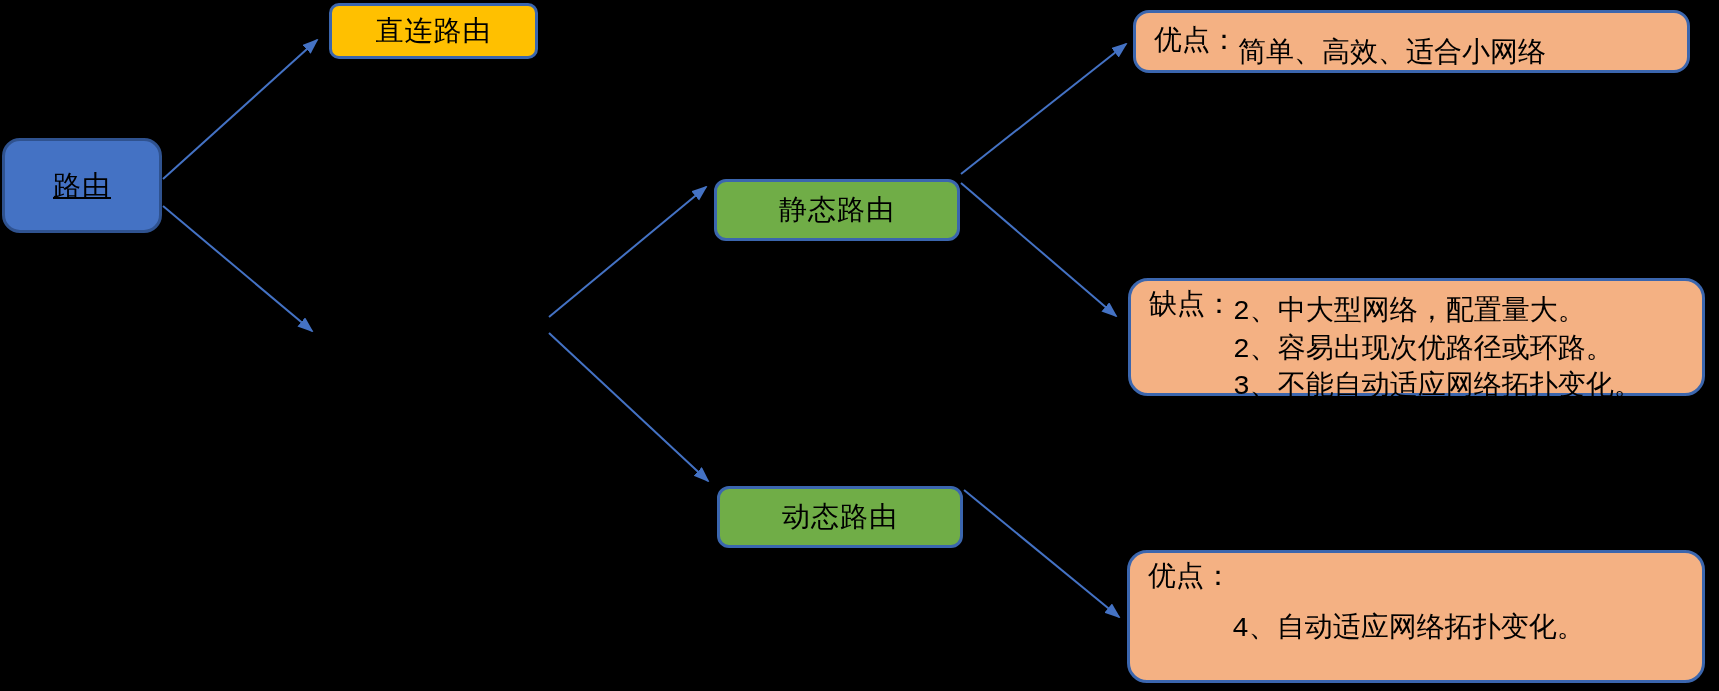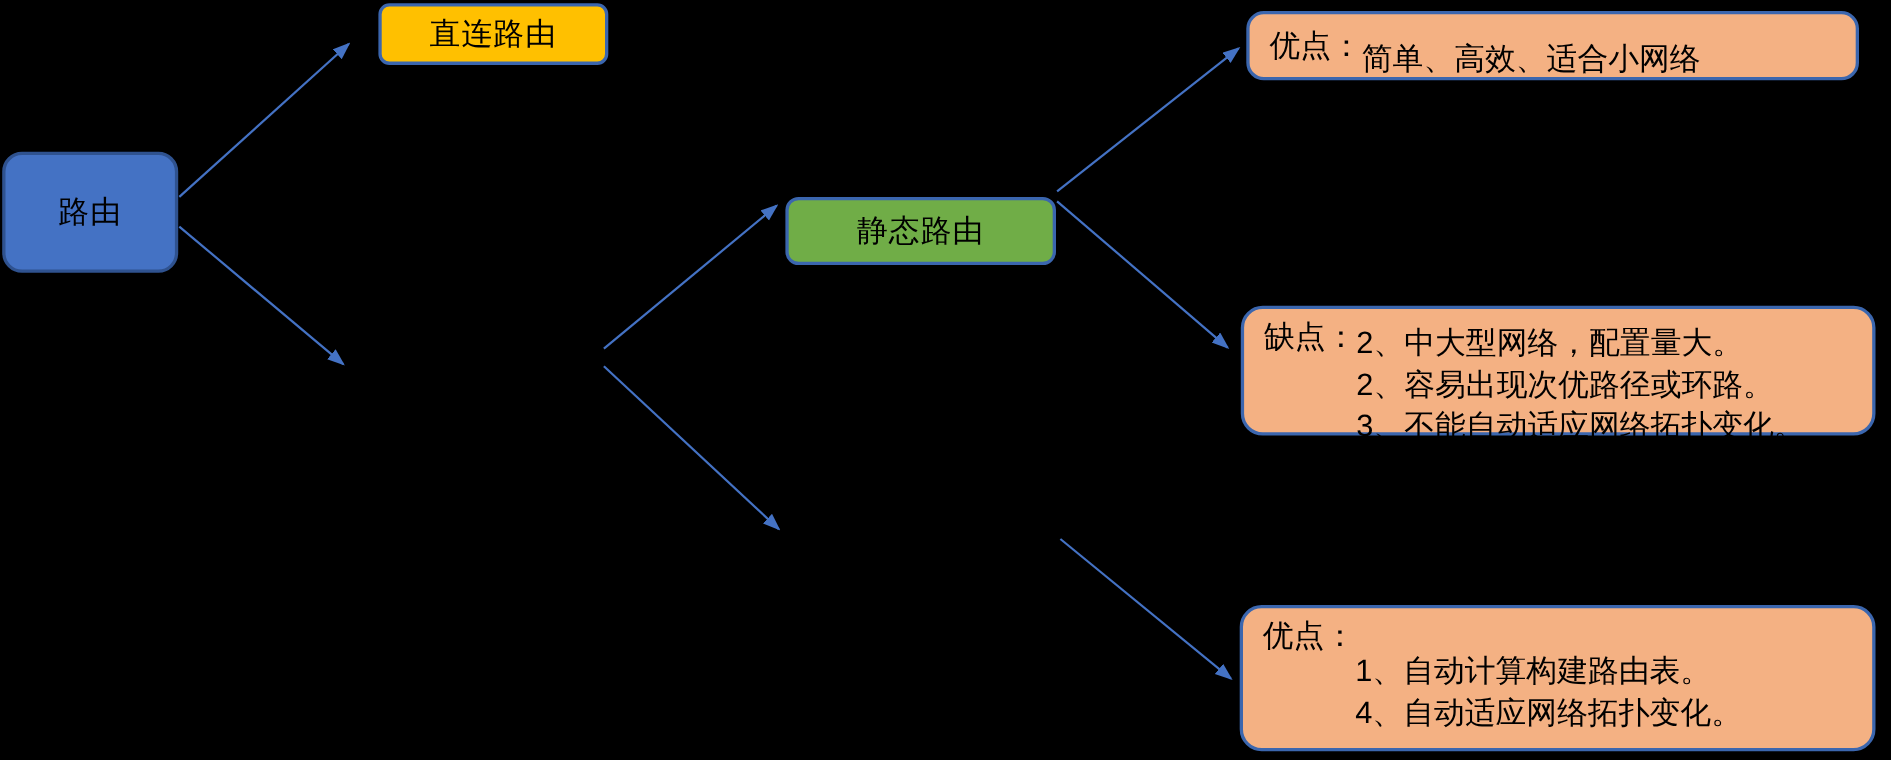--- a/index.html
+++ b/index.html
@@ -55,20 +55,21 @@
     border: 3px solid var(--box-border, #3B66AE);
     border-radius: 20px;
     color: #000;
     font-size: 28px;
     display: flex;
     flex-direction: row;
     align-items: center;
     padding: 6px 12px 6px 18px;
     line-height: 1.35;
     white-space: nowrap;
+    font-family: Liberation Mono, monospace;
   }
   .note-label {
     align-self: flex-start;
     flex: 0 0 auto;
   }
   .note .note-items {
     display: flex;
     flex-direction: column;
     margin-top: 25px;
   }
@@ -87,51 +88,53 @@
     </defs>
     <line x1="163" y1="179" x2="317" y2="40" stroke="#4472C4" stroke-width="2" marker-end="url(#arrowhead)"></line>
     <line x1="163" y1="206" x2="312" y2="331" stroke="#4472C4" stroke-width="2" marker-end="url(#arrowhead)"></line>
     <line x1="549" y1="317" x2="706" y2="187" stroke="#4472C4" stroke-width="2" marker-end="url(#arrowhead)"></line>
     <line x1="549" y1="333" x2="708" y2="481" stroke="#4472C4" stroke-width="2" marker-end="url(#arrowhead)"></line>
     <line x1="961" y1="174" x2="1126" y2="44" stroke="#4472C4" stroke-width="2" marker-end="url(#arrowhead)"></line>
     <line x1="961" y1="183" x2="1116" y2="316" stroke="#4472C4" stroke-width="2" marker-end="url(#arrowhead)"></line>
     <line x1="964" y1="490" x2="1119" y2="617" stroke="#4472C4" stroke-width="2" marker-end="url(#arrowhead)"></line>
   </svg>
 
-  <div class="node node-blue" style="left:2px; top:138px; width:160px; height:110px;">
+  <div class="node node-blue" style="left:2px; top:138px; width:160px; height:95px;text-decoration:underline;">
     <span>路由</span>
   </div>
 
-  <div class="node node-yellow" style="left:329px; top:3px; width:209px; height:56px;margin-left:15px;">
+  <div class="node node-yellow" style="left:329px; top:3px; width:209px; height:56px;">
     <span>直连路由</span>
   </div>
 
 
   <div class="node node-green" style="left:714px; top:151px; width:246px; height:62px;">
     <span>静态路由</span>
   </div>
 
+  <div class="node node-green" style="left:717px; top:458px; width:246px; height:62px;">
+    <span>动态路由</span>
+  </div>
 
   <div class="note single" style="left:1133px; top:10px; width:557px; height:63px; border-radius:16px;">
     <span class="note-label">优点：</span>
     <div class="note-items">
       <div>简单、高效、适合小网络</div>
     </div>
   </div>
 
   <div class="note" style="left:1128px; top:278px; width:577px; height:118px;">
     <span class="note-label">缺点：</span>
     <div class="note-items">
       <div>2、中大型网络，配置量大。</div>
       <div>2、容易出现次优路径或环路。</div>
       <div>3、不能自动适应网络拓扑变化。</div>
     </div>
   </div>
 
   <div class="note" style="left:1127px; top:550px; width:578px; height:133px;">
     <span class="note-label">优点：</span>
     <div class="note-items">
-      <div>1、自动计算构建路由表。</div>
       <div>4、自动适应网络拓扑变化。</div>
     </div>
   </div>
 
 </div>
 
 </body></html>

